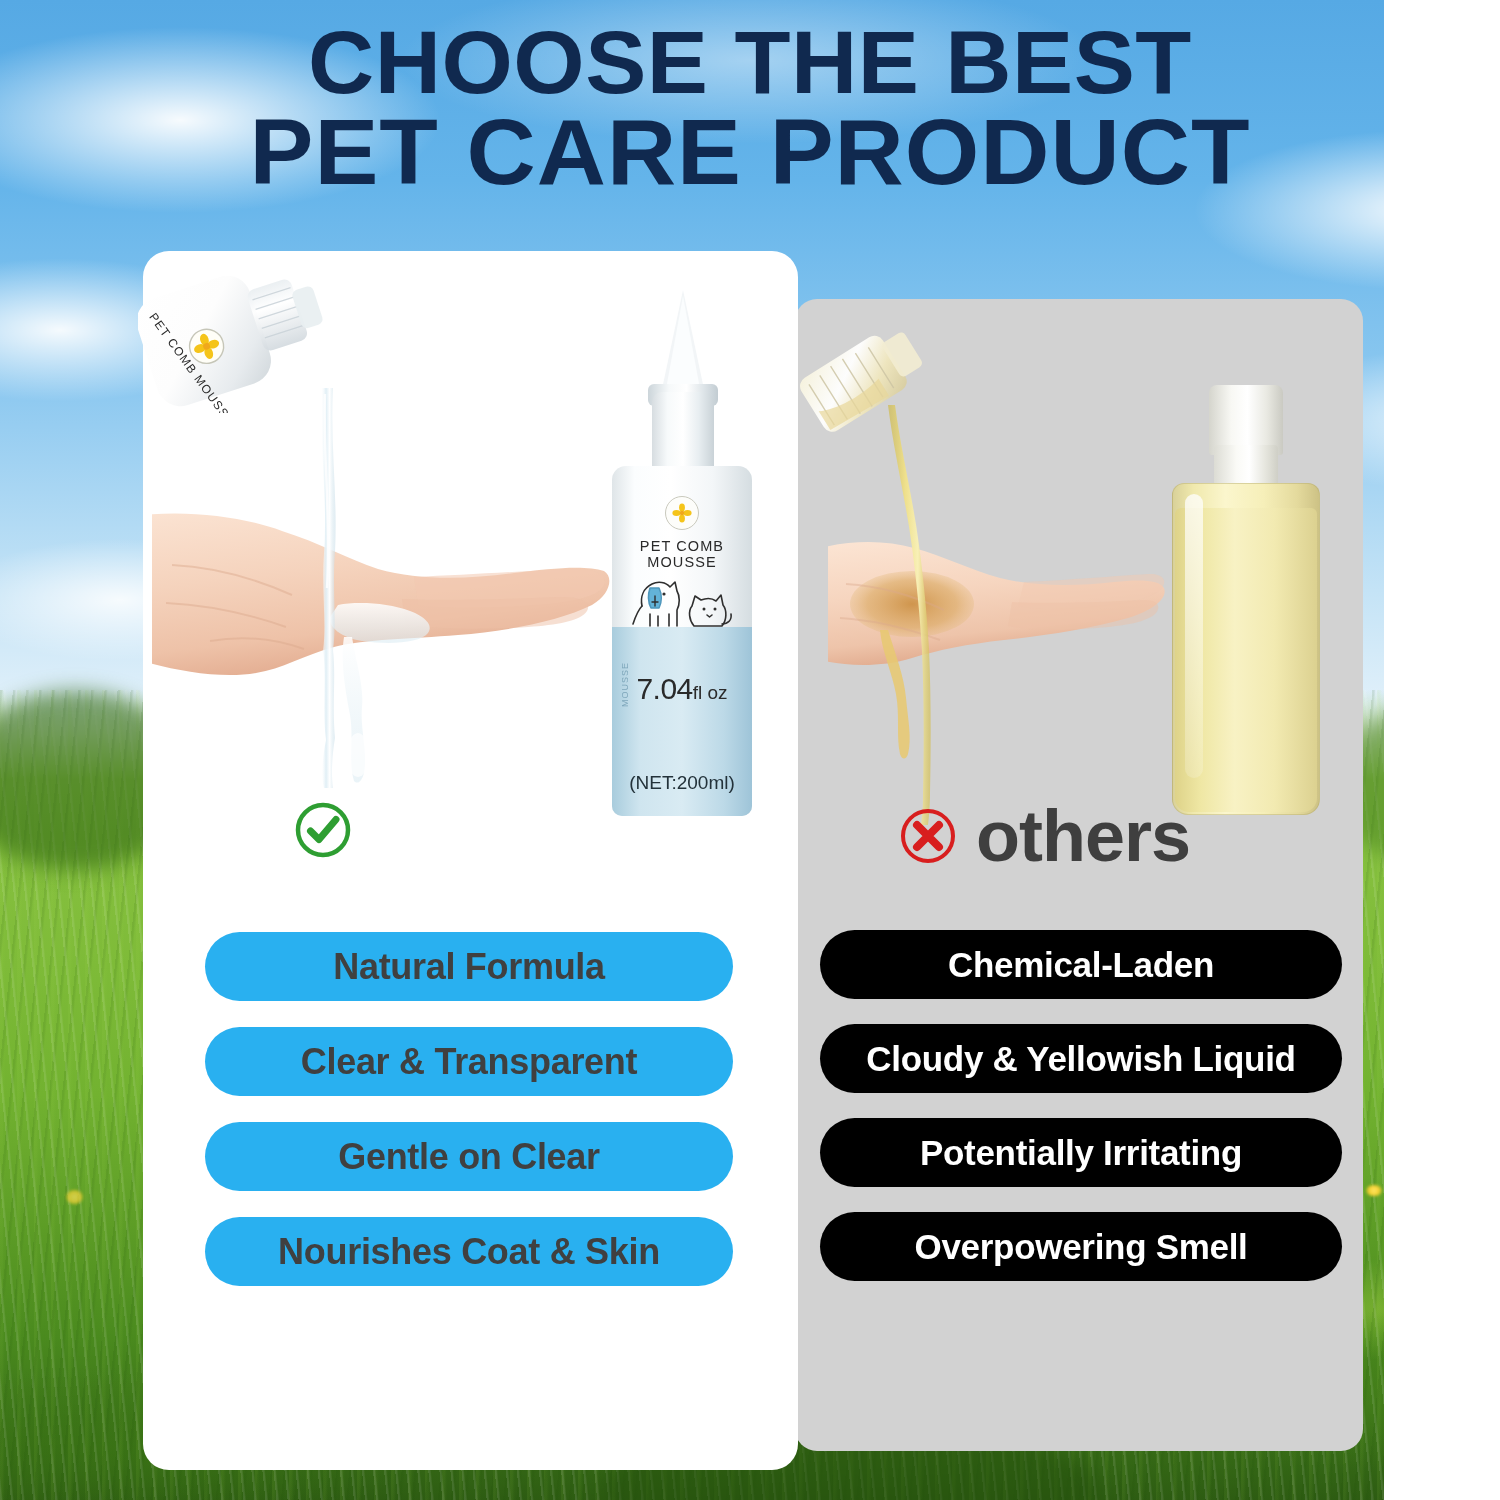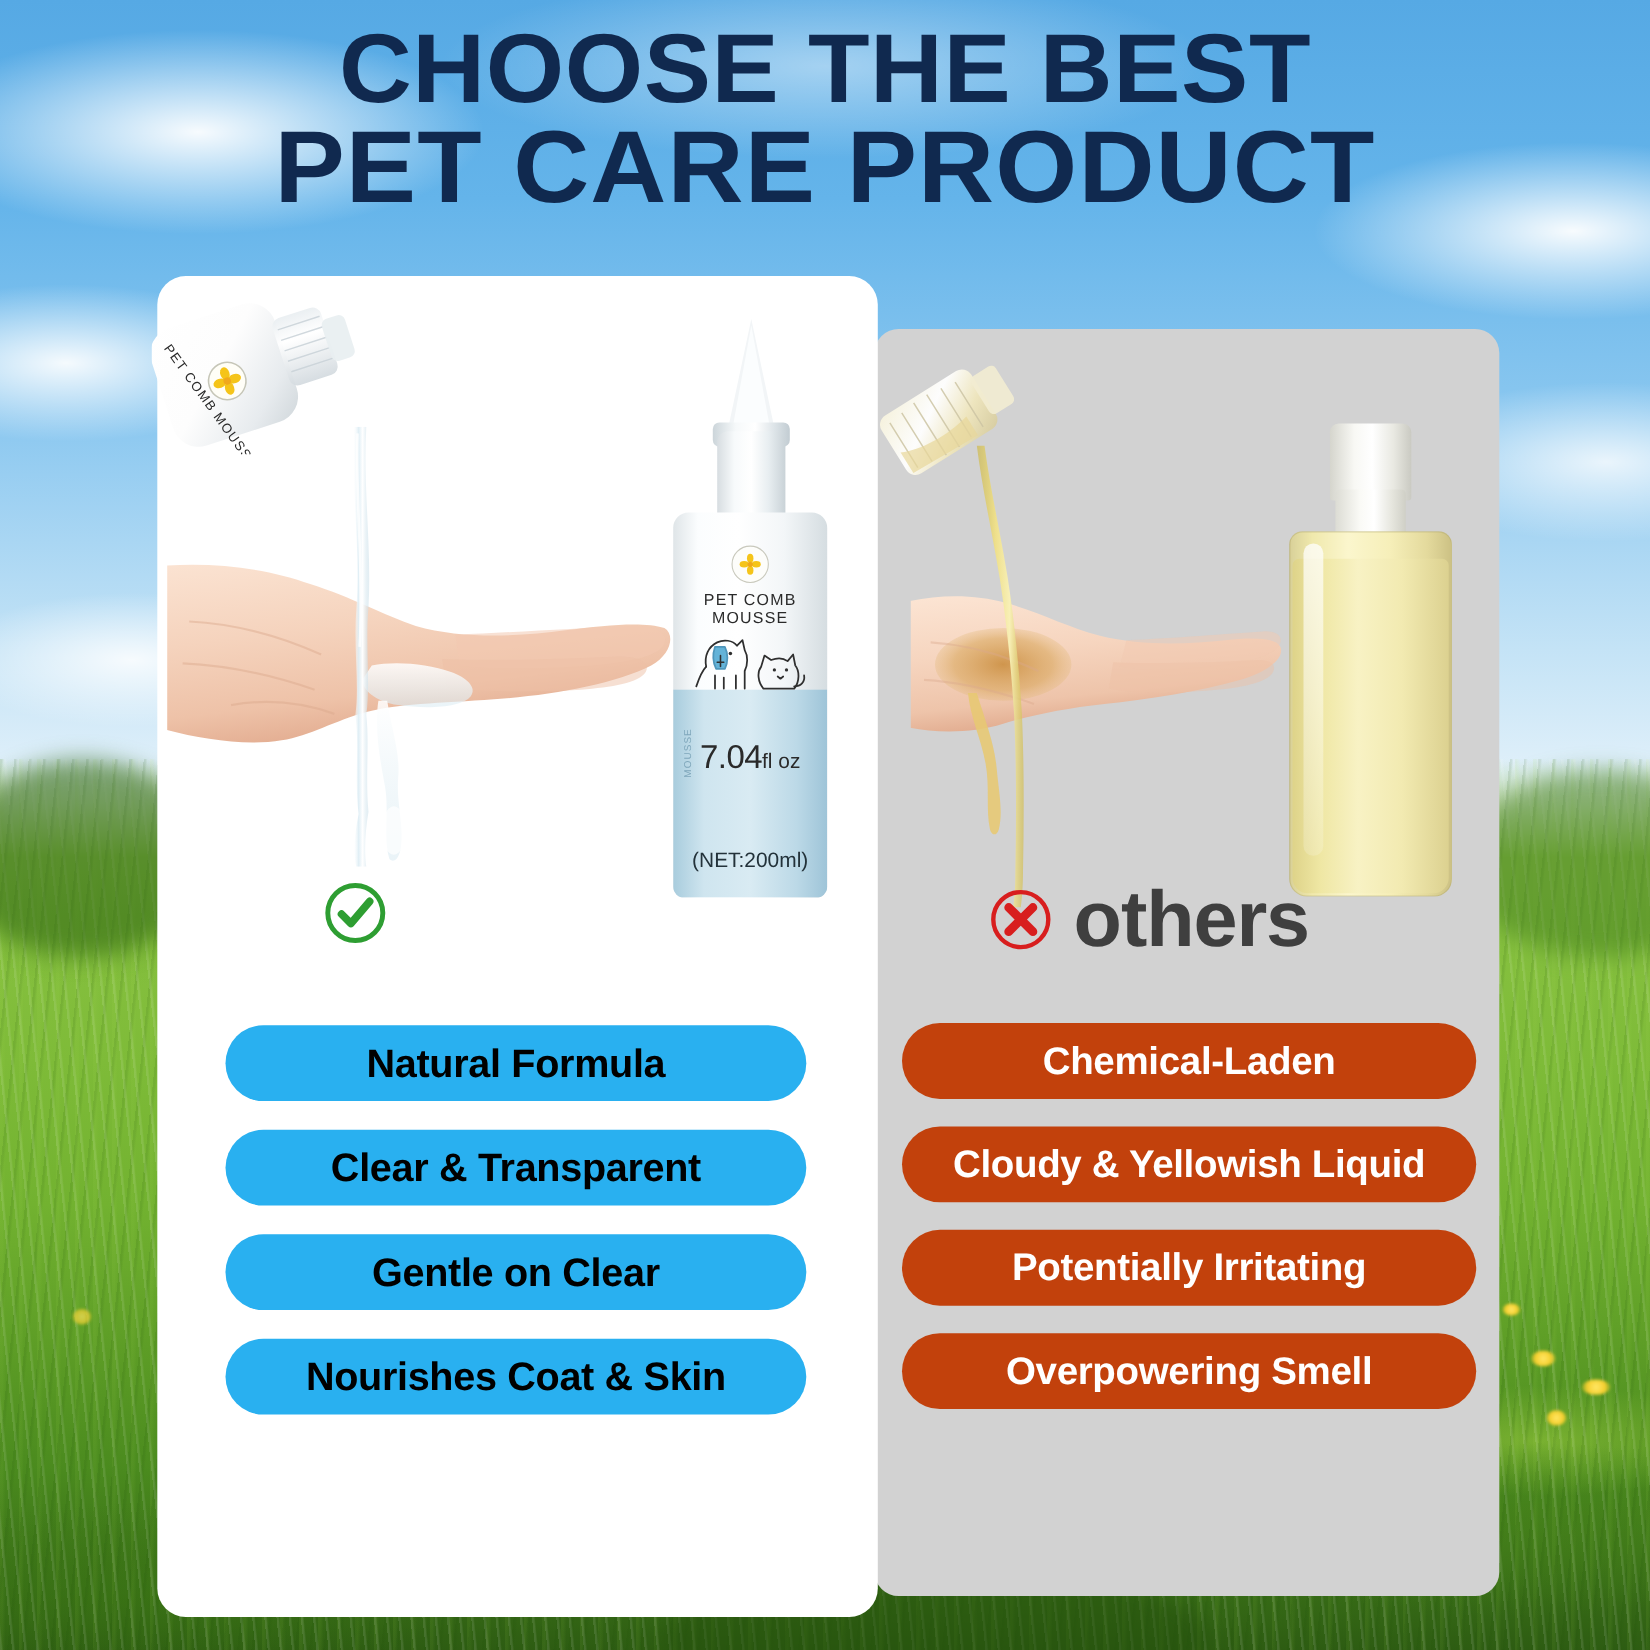--- a/index.html
+++ b/index.html
@@ -7,21 +7,21 @@
   html, body {
     width: 1500px;
     height: 1500px;
     overflow: hidden;
     font-family: "Liberation Sans", sans-serif;
   }
 
   
   #stage {
     position: relative;
-    width: 1500px;
+    width: 1384px;
     height: 1500px;
     background: #7cc3ef;
     overflow: hidden;
   }
   .bg-sky {
     position: absolute; left: 0; top: 0; width: 1500px; height: 820px;
     background:
       radial-gradient(ellipse 420px 150px at 180px 120px, rgba(255,255,255,.95) 0%, rgba(255,255,255,0) 62%),
       radial-gradient(ellipse 300px 110px at 60px 330px, rgba(255,255,255,.92) 0%, rgba(255,255,255,0) 65%),
       radial-gradient(ellipse 250px 90px at 120px 600px, rgba(255,255,255,.85) 0%, rgba(255,255,255,0) 68%),
@@ -310,24 +310,24 @@
     justify-content: center;
     text-align: center;
     font-weight: 700;
     font-size: 36px;
     letter-spacing: -.3px;
     white-space: nowrap;
     padding: 0 14px;
   }
   #pills-ours .pill {
     background: #29b0f0;
-    color: #000000;
+    color: #404040;
   }
   #pills-others .pill {
-    background: #c2410c;
+    background: #000000;
     color: #ffffff;
     font-size: 35px;
   }
 </style>
 </head>
 <body>
 
 <div id="stage">
 
   <div class="bg-sky"></div>

